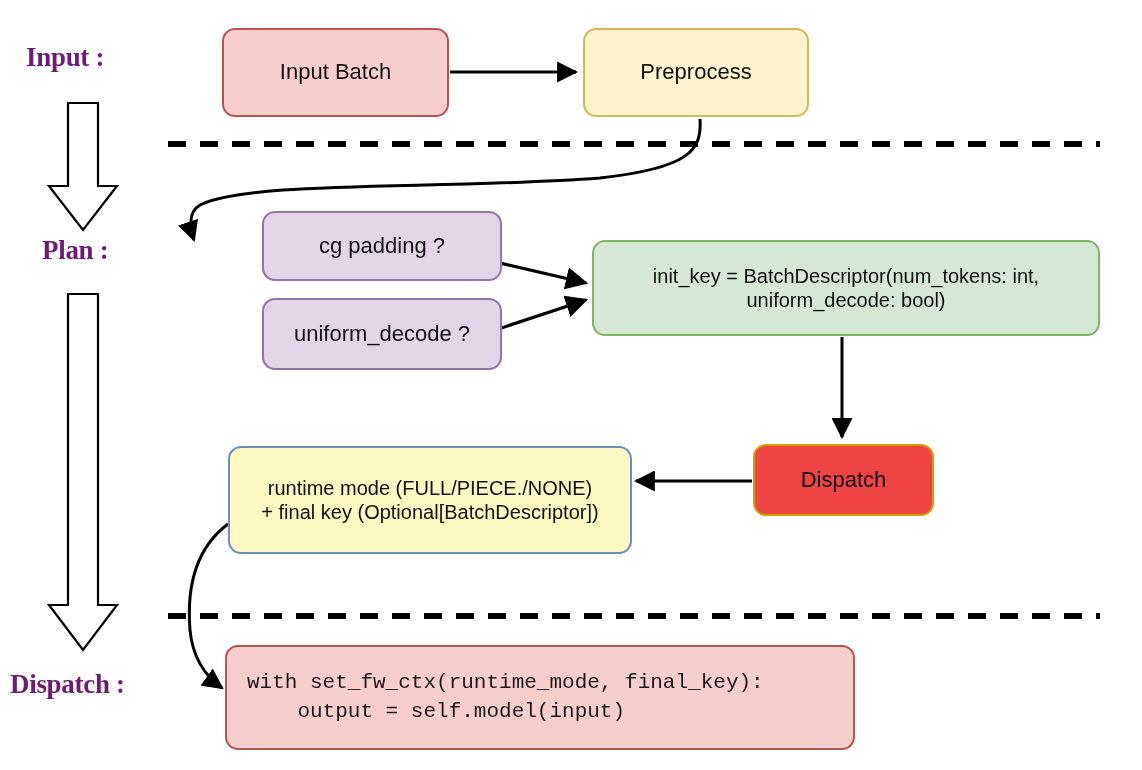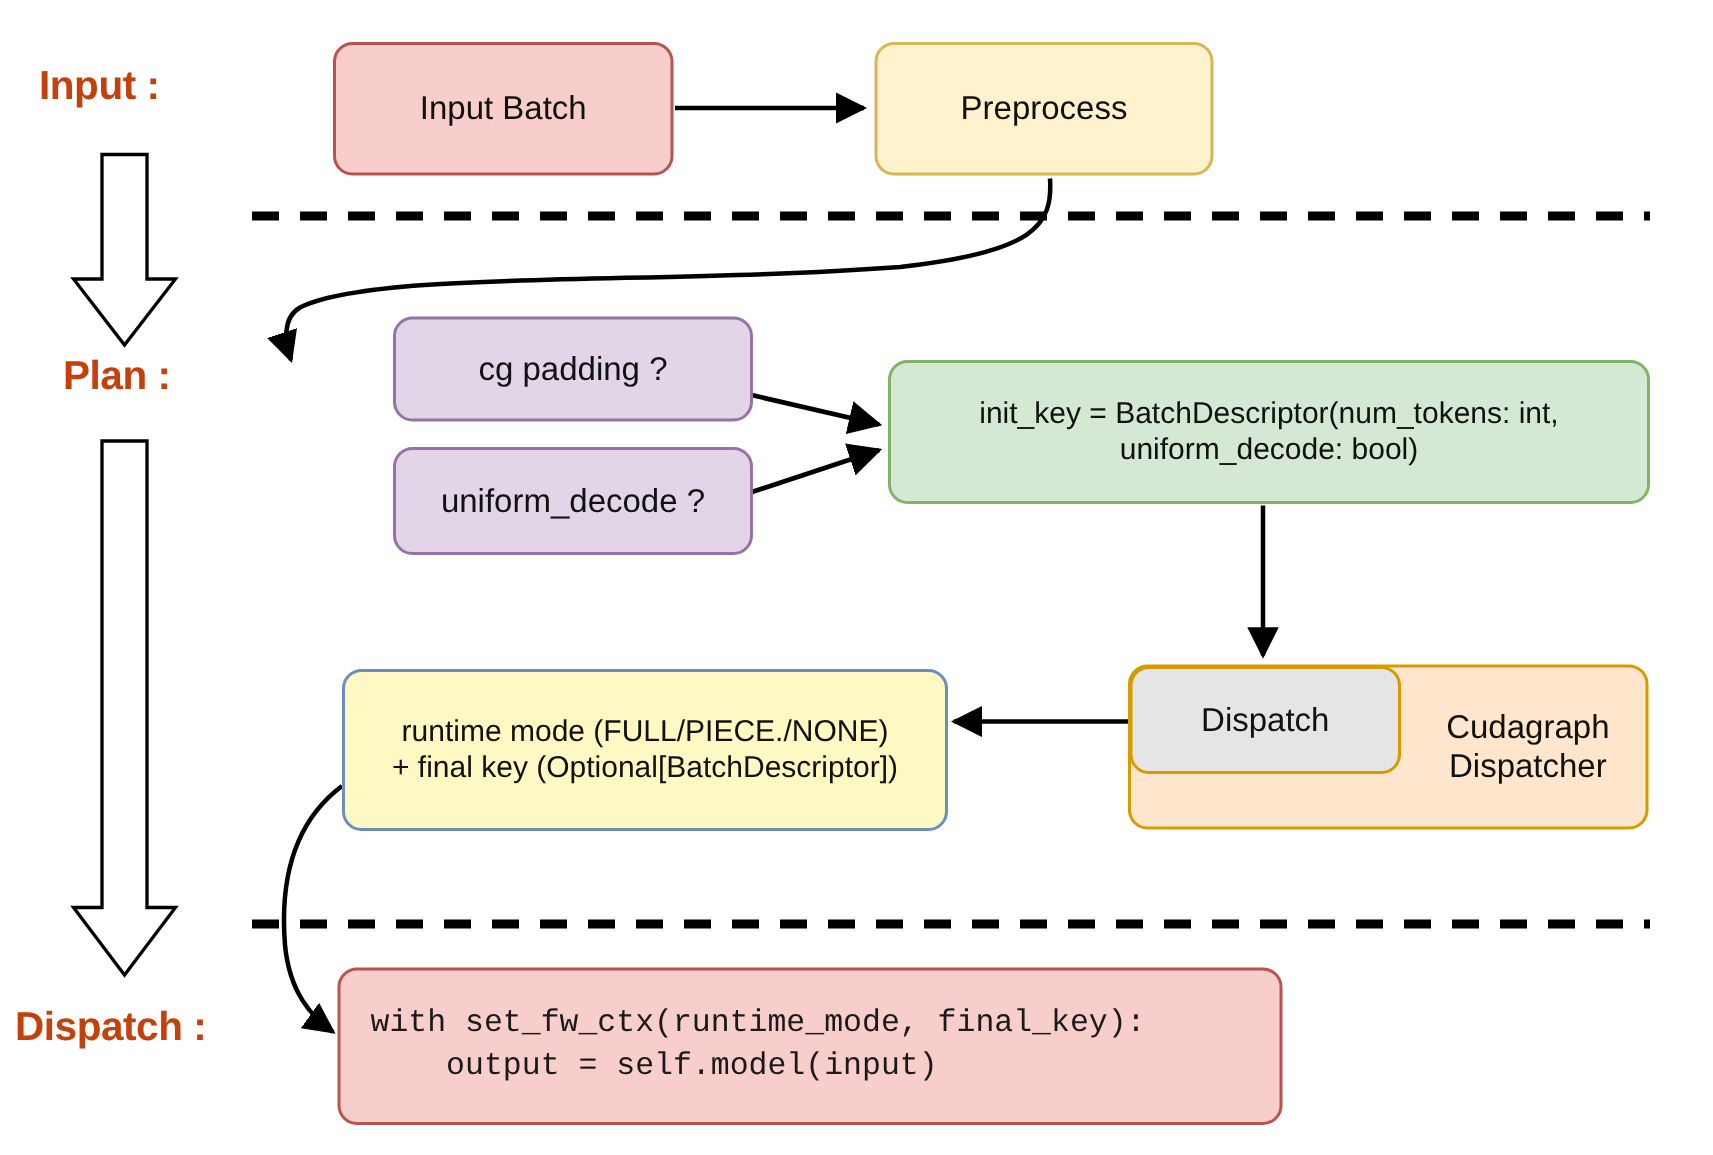--- a/index.html
+++ b/index.html
@@ -1,39 +1,39 @@
 <!DOCTYPE html>
 <html><head>
 <meta charset="utf-8">
 <style>
   html,body{margin:0;padding:0;background:#ffffff;}
   body{font-family:"Liberation Sans",sans-serif;}
   #stage{position:relative;width:1142px;height:770px;background:#ffffff;overflow:hidden;}
   #edges{position:absolute;left:0;top:0;width:1142px;height:770px;pointer-events:none;}
 
   .stage-label{
-    position:absolute;font-family:Liberation Sans, sans-serif;
-    font-weight:bold;font-size:27px;color:#c2410c;white-space:nowrap;
+    position:absolute;font-family:Liberation Serif, serif;
+    font-weight:bold;font-size:27px;color:#701a75;white-space:nowrap;
     letter-spacing:-0.3px;
   }
 
   .node{
     position:absolute;box-sizing:border-box;display:flex;
     align-items:center;justify-content:center;text-align:center;
     border-radius:13px;border-style:solid;border-width:2px;
     font-family:"Liberation Sans",sans-serif;font-size:22px;
     color:#111111;line-height:1.2;padding:2px 8px;
   }
   .node.pink{background:#f8cecc;border-color:#b85450;}
   .node.yellow{background:#fff2cc;border-color:#d6b656;}
   .node.purple{background:#e1d5e7;border-color:#9673a6;margin-left:38px;}
   .node.green{background:#d5e8d4;border-color:#82b366;}
   .node.blue{background:#fef9c3;border-color:#6c8ebf;}
   .node.orange-outer{background:#ffe6cc;border-color:#d79b00;}
-  .node.orange-inner{background:#e5e5e5;border-color:#d79b00;}
+  .node.orange-inner{background:#ef4444;border-color:#d79b00;}
 
   .node.code{
     font-family:"Liberation Mono",monospace;font-size:21px;
     justify-content:flex-start;text-align:left;line-height:1.35;
     padding-left:10px;white-space:pre;color:#1a1a1a;
   }
   .node.smaller{font-size:20px;}
 </style>
 </head>
 <body>
@@ -79,23 +79,20 @@
 
   <div class="node yellow" style="left:583px;top:28px;width:226px;height:89px;">Preprocess</div>
 
   <div class="node purple" style="left:224px;top:211px;width:240px;height:70px;">cg padding ?</div>
 
   <div class="node purple" style="left:224px;top:298px;width:240px;height:72px;">uniform_decode ?</div>
 
   <div class="node green smaller" style="left:592px;top:240px;width:508px;height:96px;white-space:pre-line;">init_key = BatchDescriptor(num_tokens: int,
 uniform_decode: bool)</div>
 
-  <div class="node orange-outer" style="left:752px;top:443px;width:347px;height:110px;
-              align-items:center;justify-content:flex-end;padding-right:24px;white-space:pre-line;">Cudagraph
-Dispatcher</div>
 
   <div class="node orange-inner" style="left:753px;top:444px;width:181px;height:72px;">Dispatch</div>
 
   <div class="node blue smaller" style="left:228px;top:446px;width:404px;height:108px;white-space:pre-line;">runtime mode (FULL/PIECE./NONE)
 + final key (Optional[BatchDescriptor])</div>
 
   <div class="node pink code" style="left:225px;top:645px;width:630px;height:105px;padding-left:20px;">with set_fw_ctx(runtime_mode, final_key):
     output = self.model(input)</div>
 
 </div>

